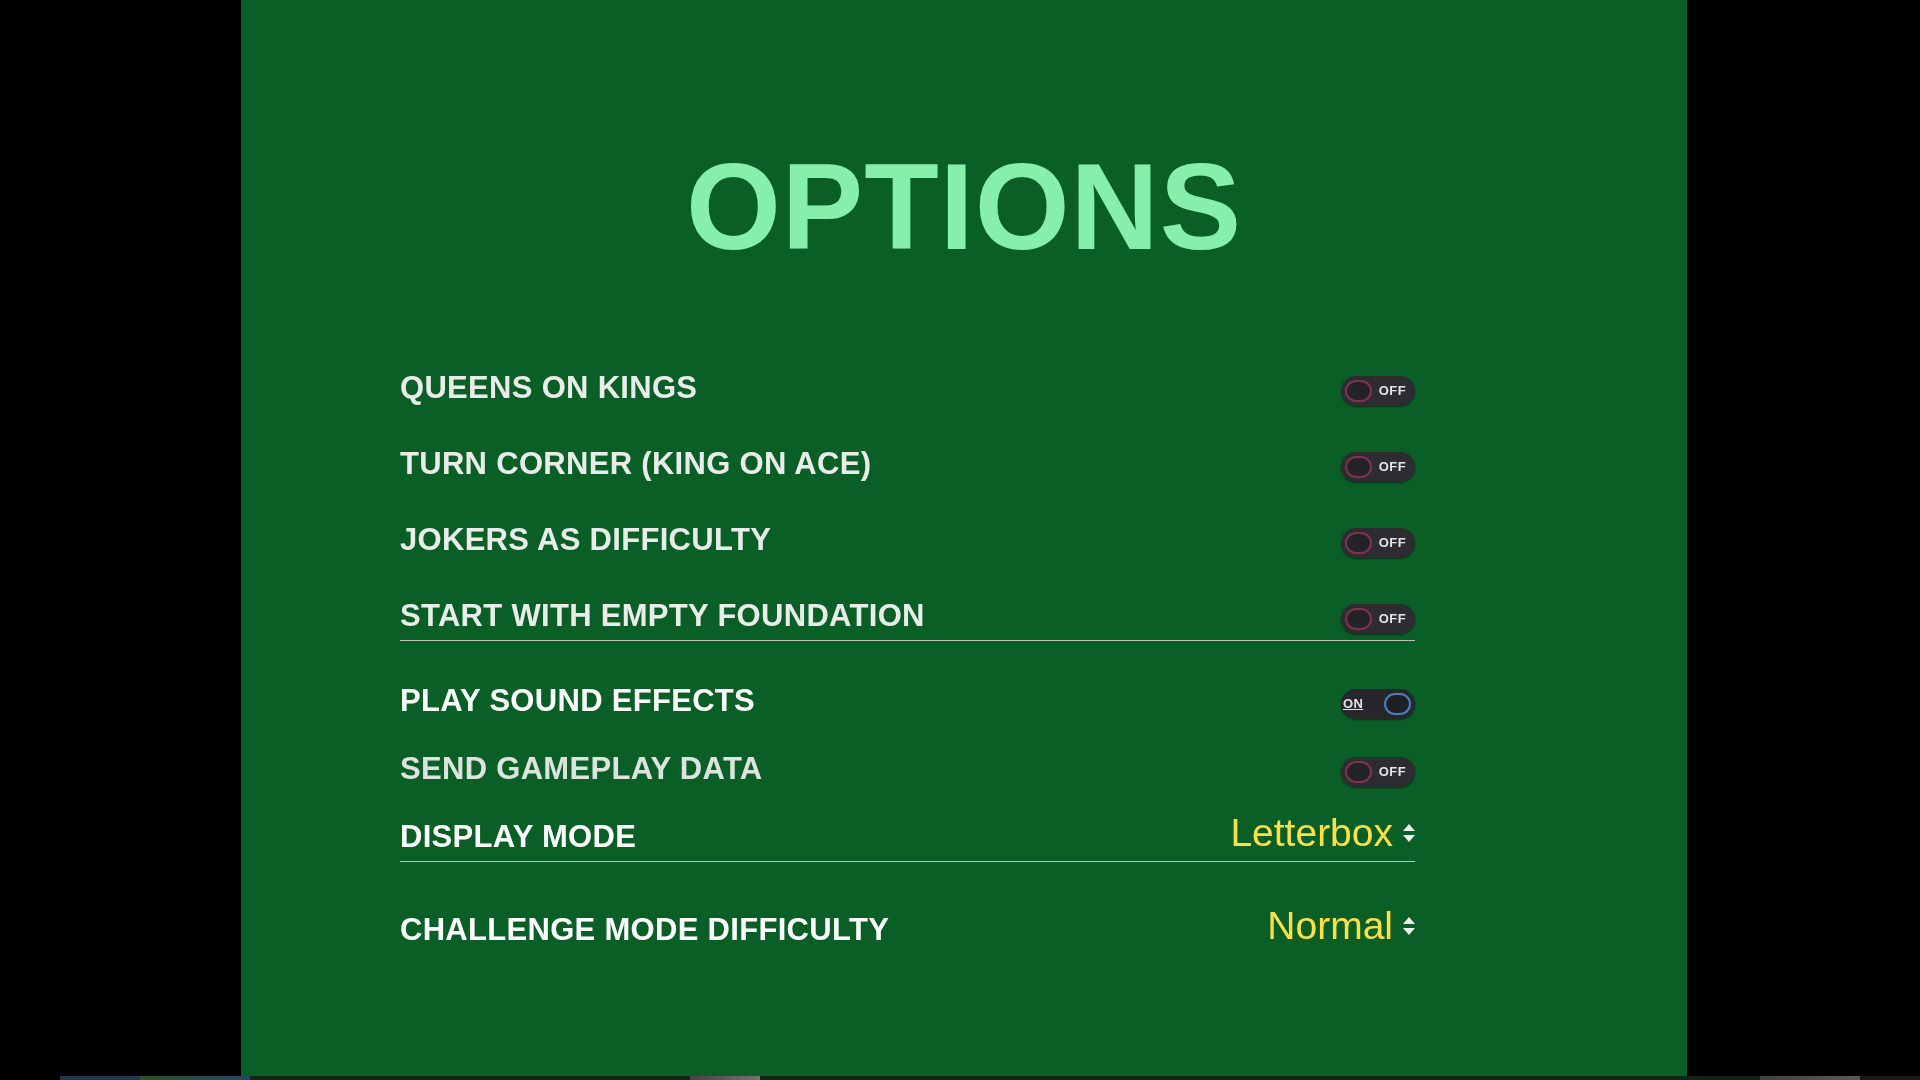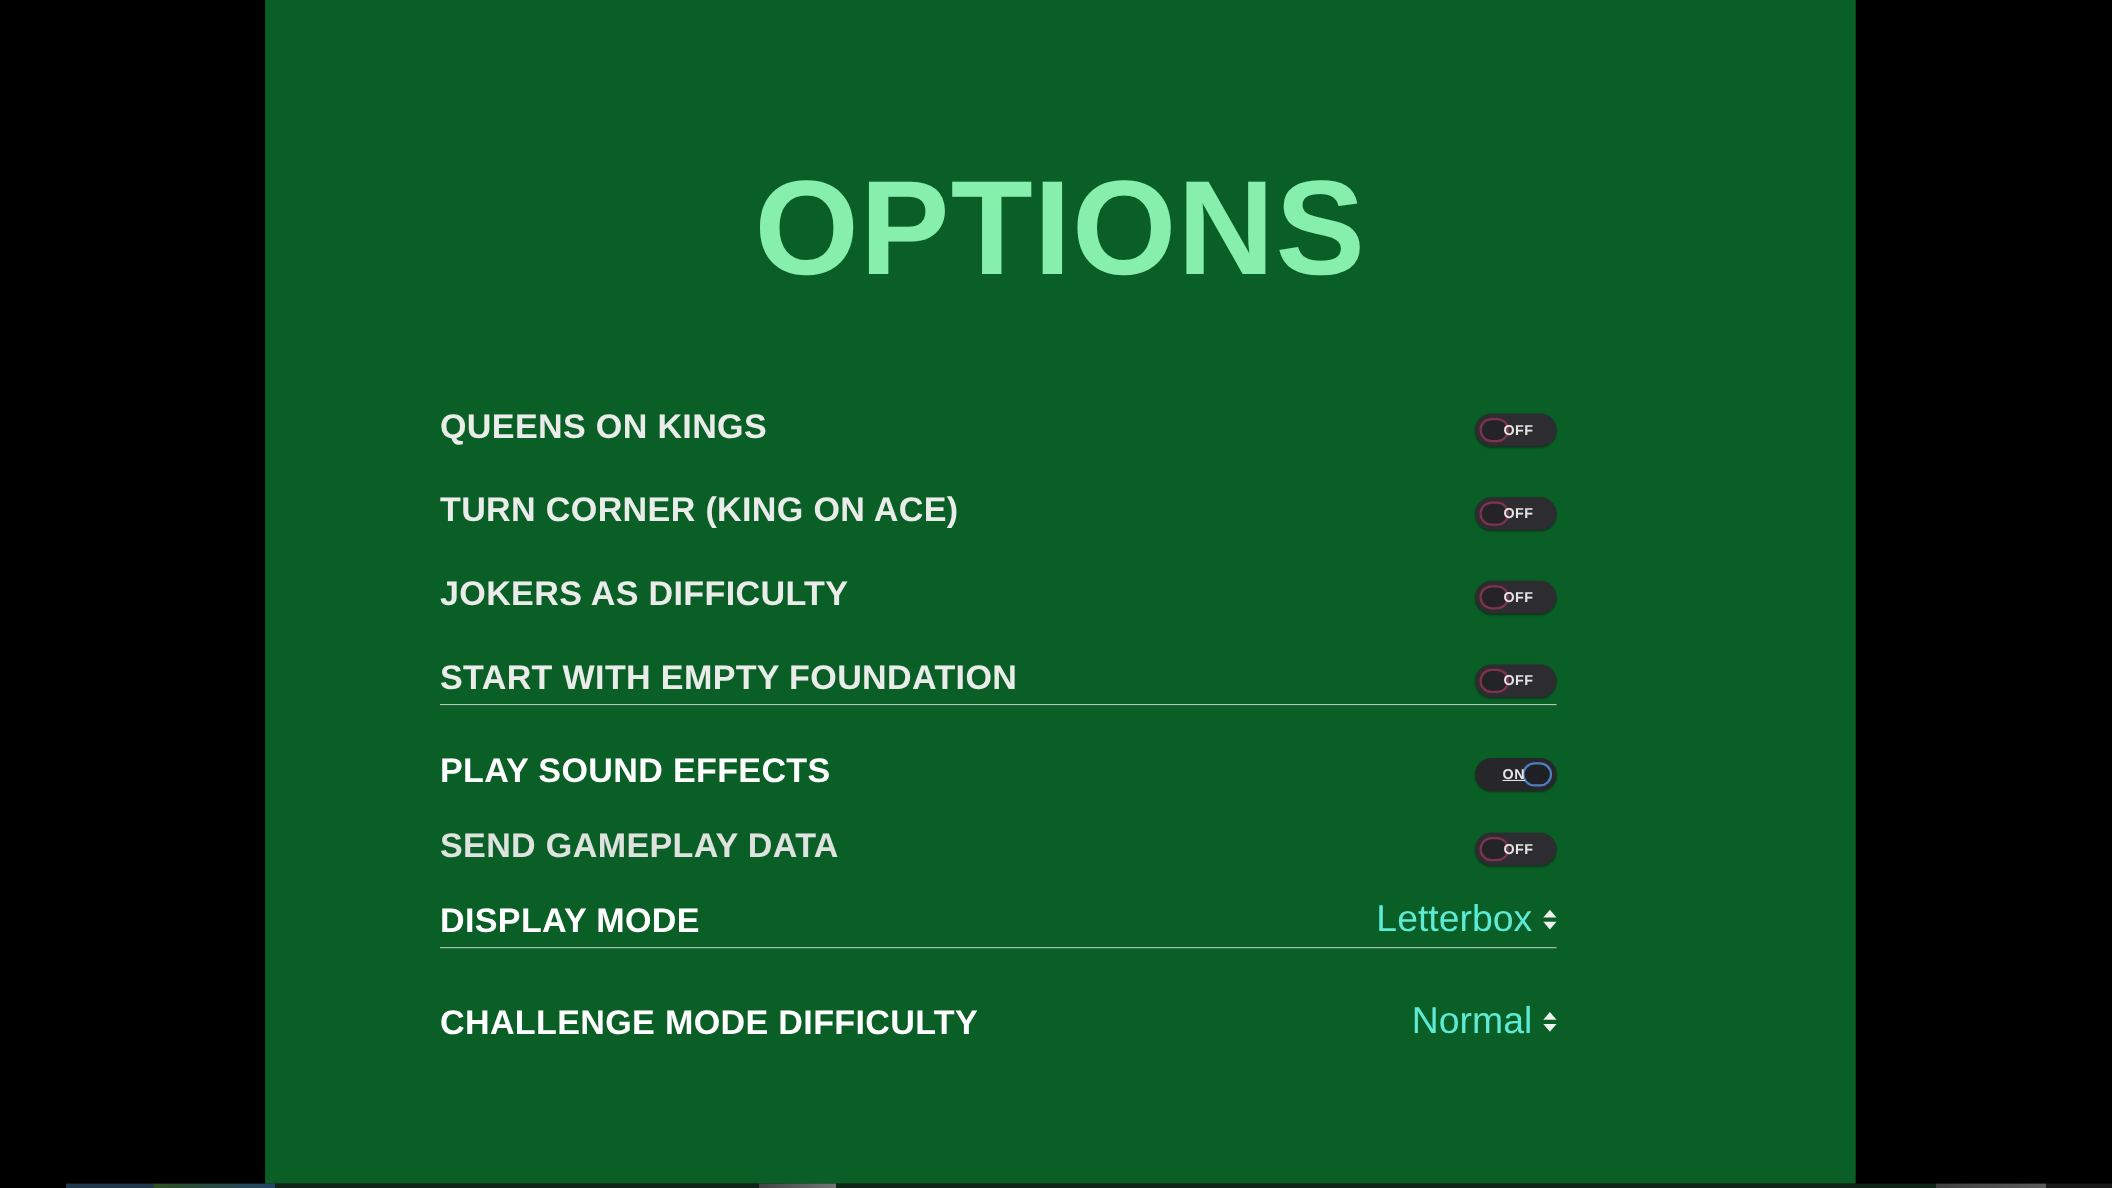--- a/index.html
+++ b/index.html
@@ -115,37 +115,37 @@
     top:0; height:30px;
     line-height:30px;
     font-size:13px;
     font-weight:700;
     letter-spacing:.4px;
     color:#e4e4e4;
     font-family:"Liberation Sans", sans-serif;
   }
   
   .toggle.off .knob  { left:4px; border-color:#80334a; }
-  .toggle.off .state { right:21px; }
+  .toggle.off .state { right:9px; }
   
   .toggle.on  { background:#27272b; }
   .toggle.on .knob  { right:4px; border-color:#4d7fbe; background:#1f2026; }
-  .toggle.on .state { left:25px;text-decoration:underline; }
+  .toggle.on .state { left:2px;text-decoration:underline; }
 
   
   .stepper {
     display:flex;
     align-items:center;
     gap:9px;
     cursor:pointer;
     flex:0 0 auto;
   }
   .stepper-value {
-    color:#5eead4;
-    font-size:34px;
+    color:#fde047;
+    font-size:39px;
     font-weight:400;
     font-family:"Liberation Sans", sans-serif;
     white-space:nowrap;
   }
   .stepper-icon {
     display:flex;
     flex-direction:column;
     justify-content:center;
     align-items:center;
     gap:4px;

